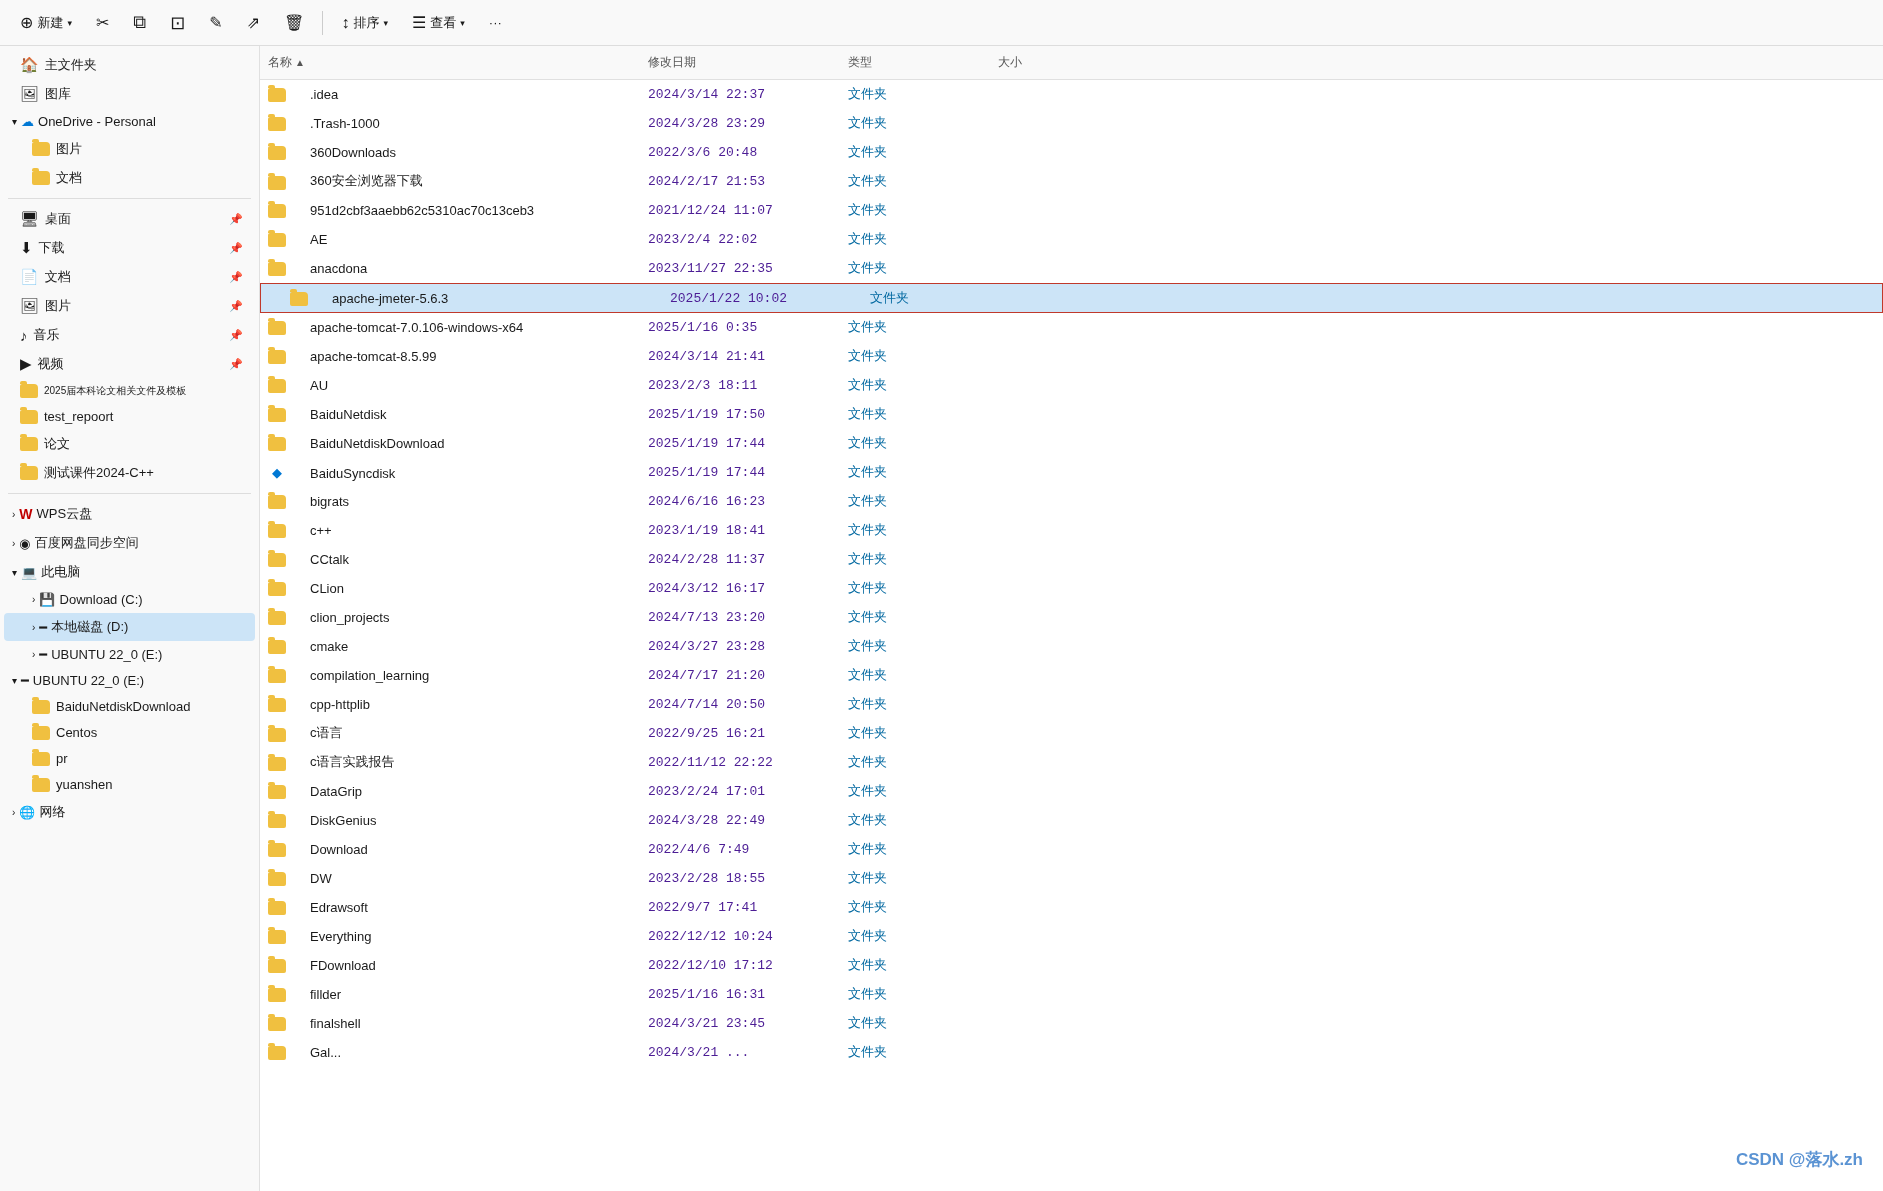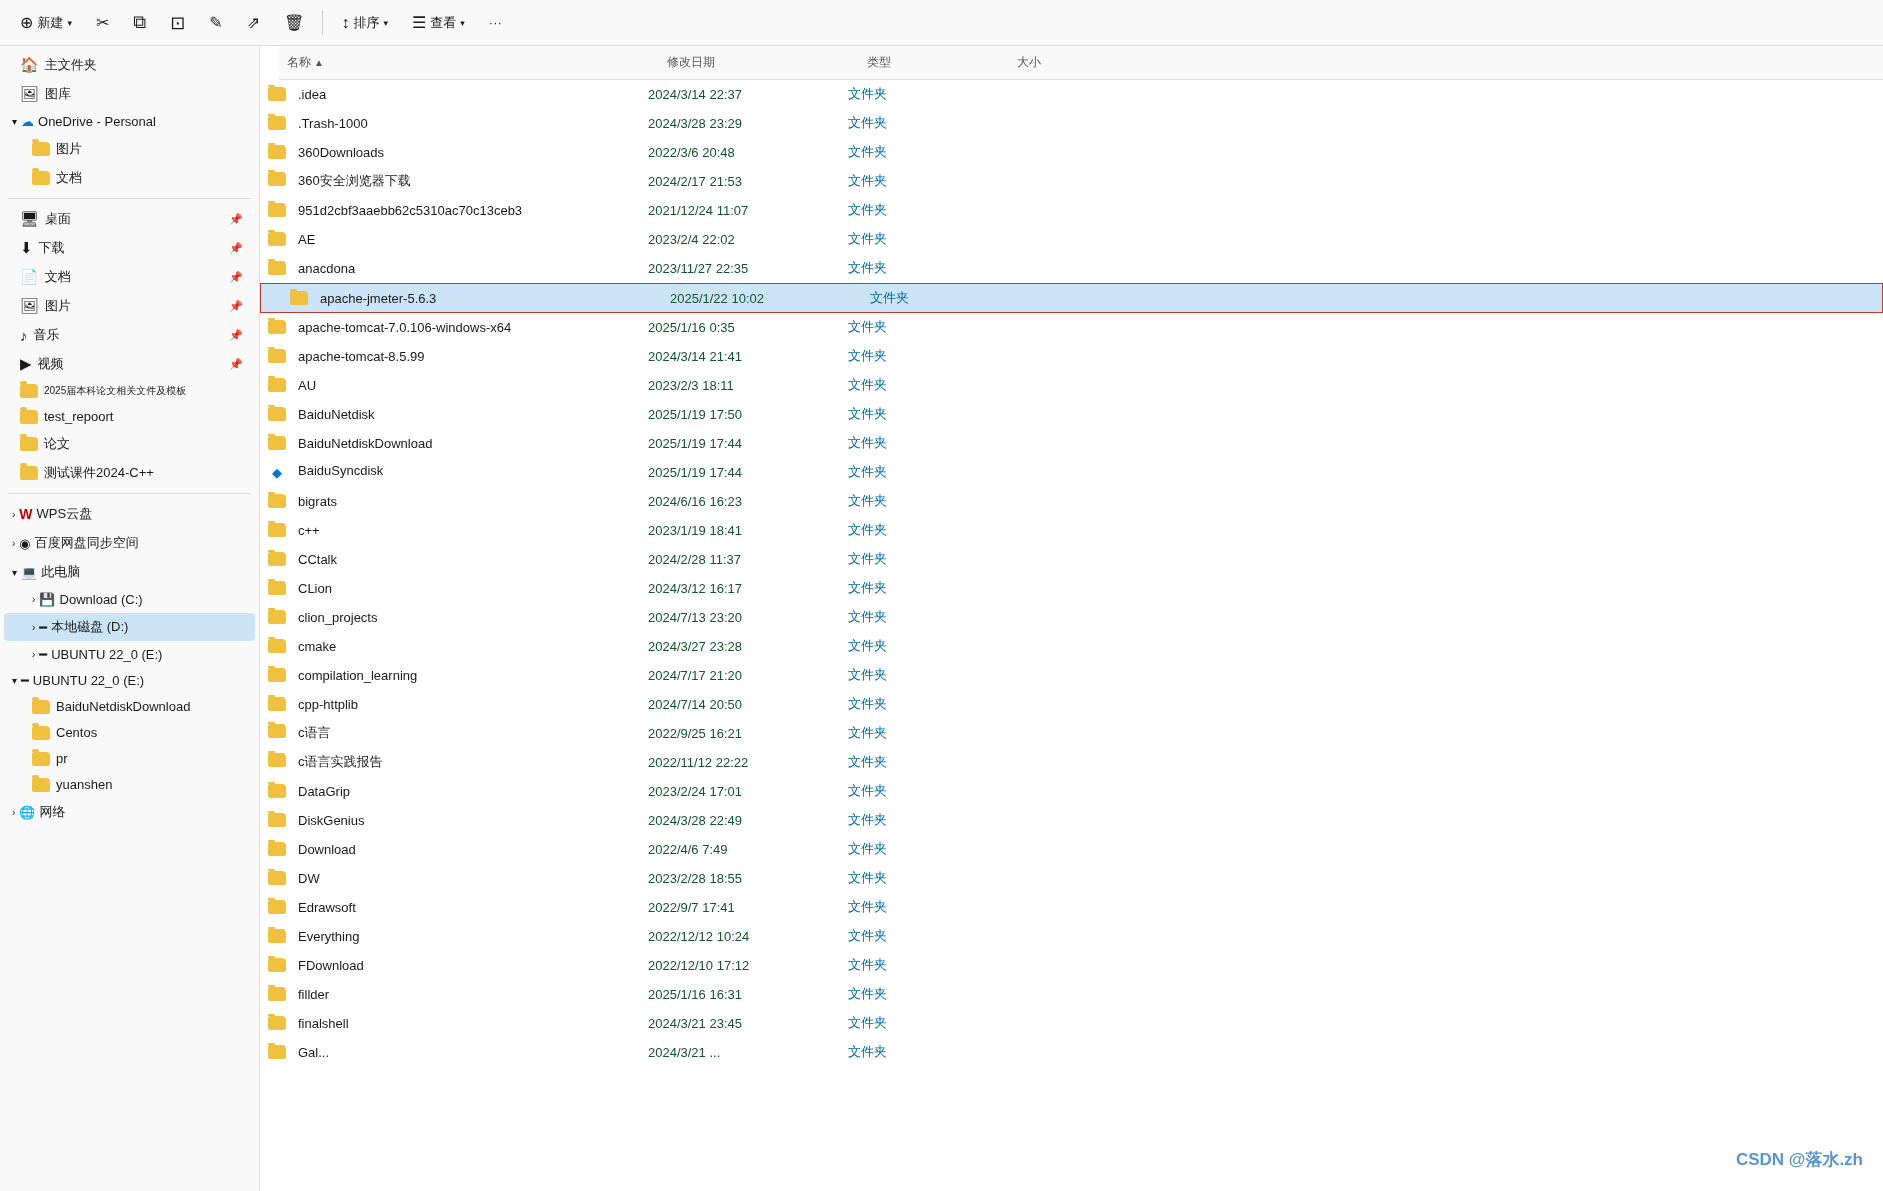--- a/index.html
+++ b/index.html
@@ -110,21 +110,20 @@
     }
 
     
     .column-headers {
       display: flex;
       align-items: flex-start;
       background: #f9f9f9;
       border-bottom: 1px solid #e0e0e0;
       padding: 4px 0;
       flex-shrink: 0;
-      margin-left: 19px;
     }
     .col-header {
       font-size: 12px;
       color: #555;
       padding: 4px 8px;
       cursor: pointer;
       user-select: none;
       display: flex;
       align-items: center;
       gap: 3px;
@@ -154,24 +153,24 @@
     }
     .file-cell {
       padding: 2px 8px;
       white-space: nowrap;
       overflow: hidden;
       text-overflow: ellipsis;
     }
     .file-cell-name {
       width: 380px;
       display: flex;
-      align-items: flex-start;
-      gap: 12px;
-    }
-    .file-cell-date { width: 200px; color: #14532d; }
+      align-items: flex-end;
+      gap: 24px;
+    }
+    .file-cell-date { width: 200px; color: #4c1d95; font-family: Liberation Mono, monospace; }
     .file-cell-type { width: 150px; color: #0369a1; }
     .file-cell-size { width: 120px; color: #333; }
 
     .folder-icon {
       width: 18px;
       height: 14px;
       background: #f0c040;
       border-radius: 2px 4px 2px 2px;
       flex-shrink: 0;
       position: relative;

